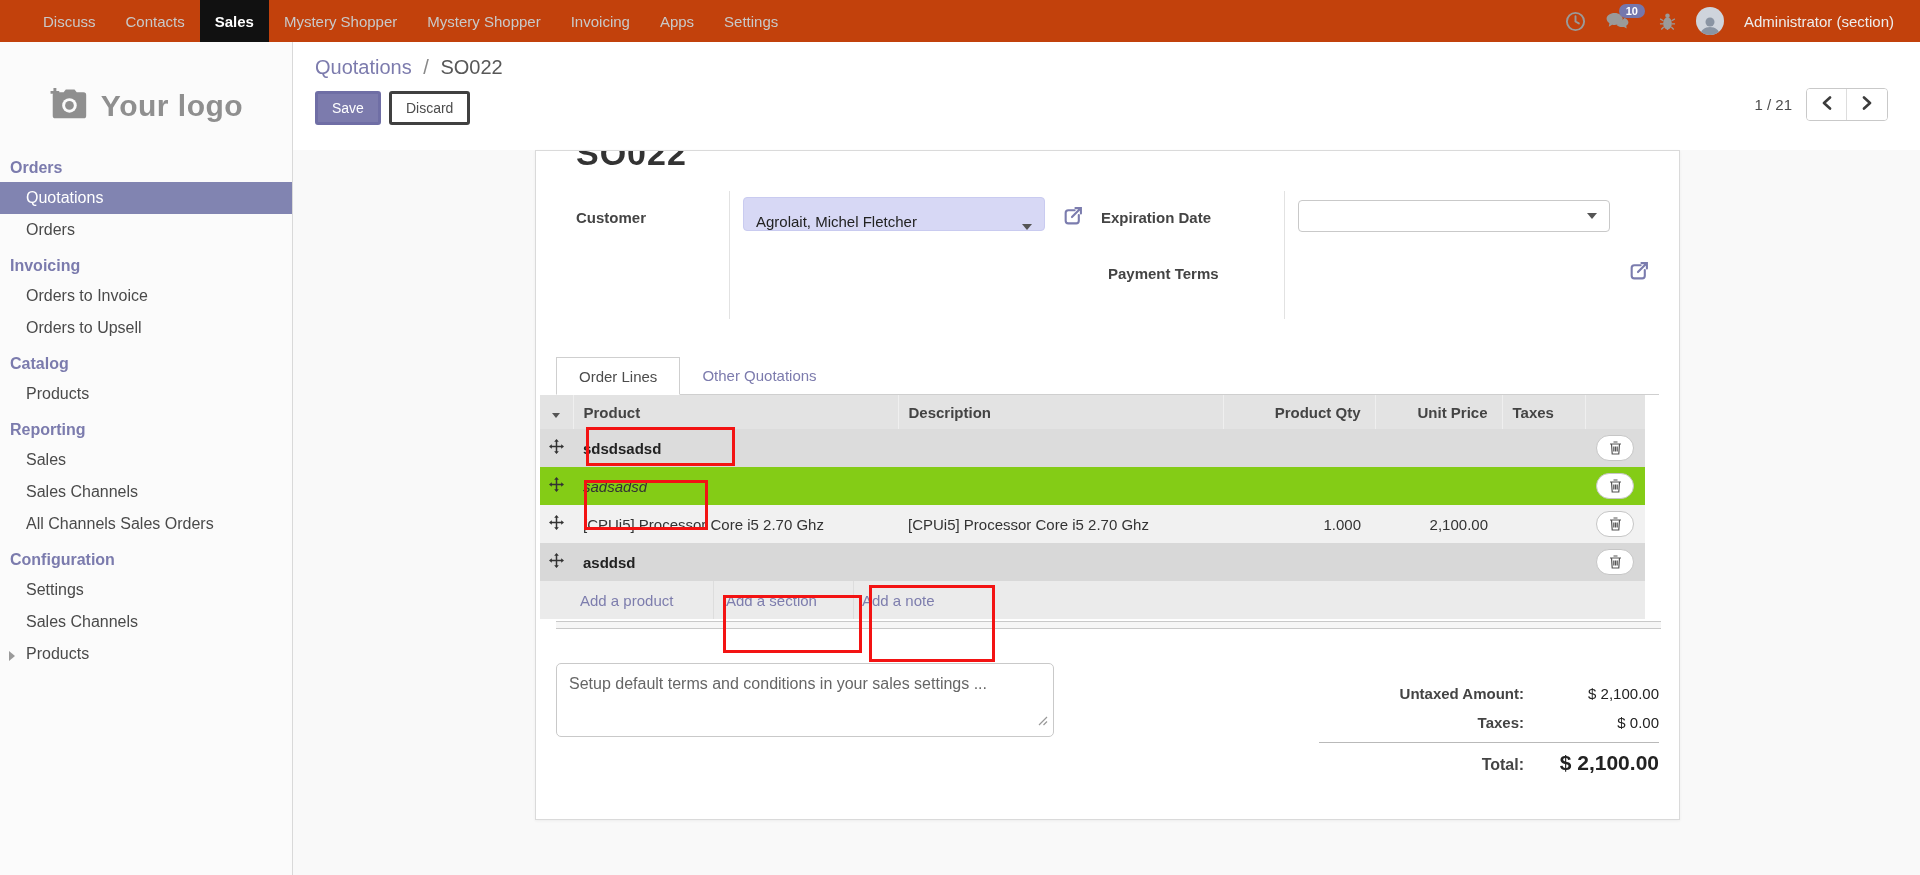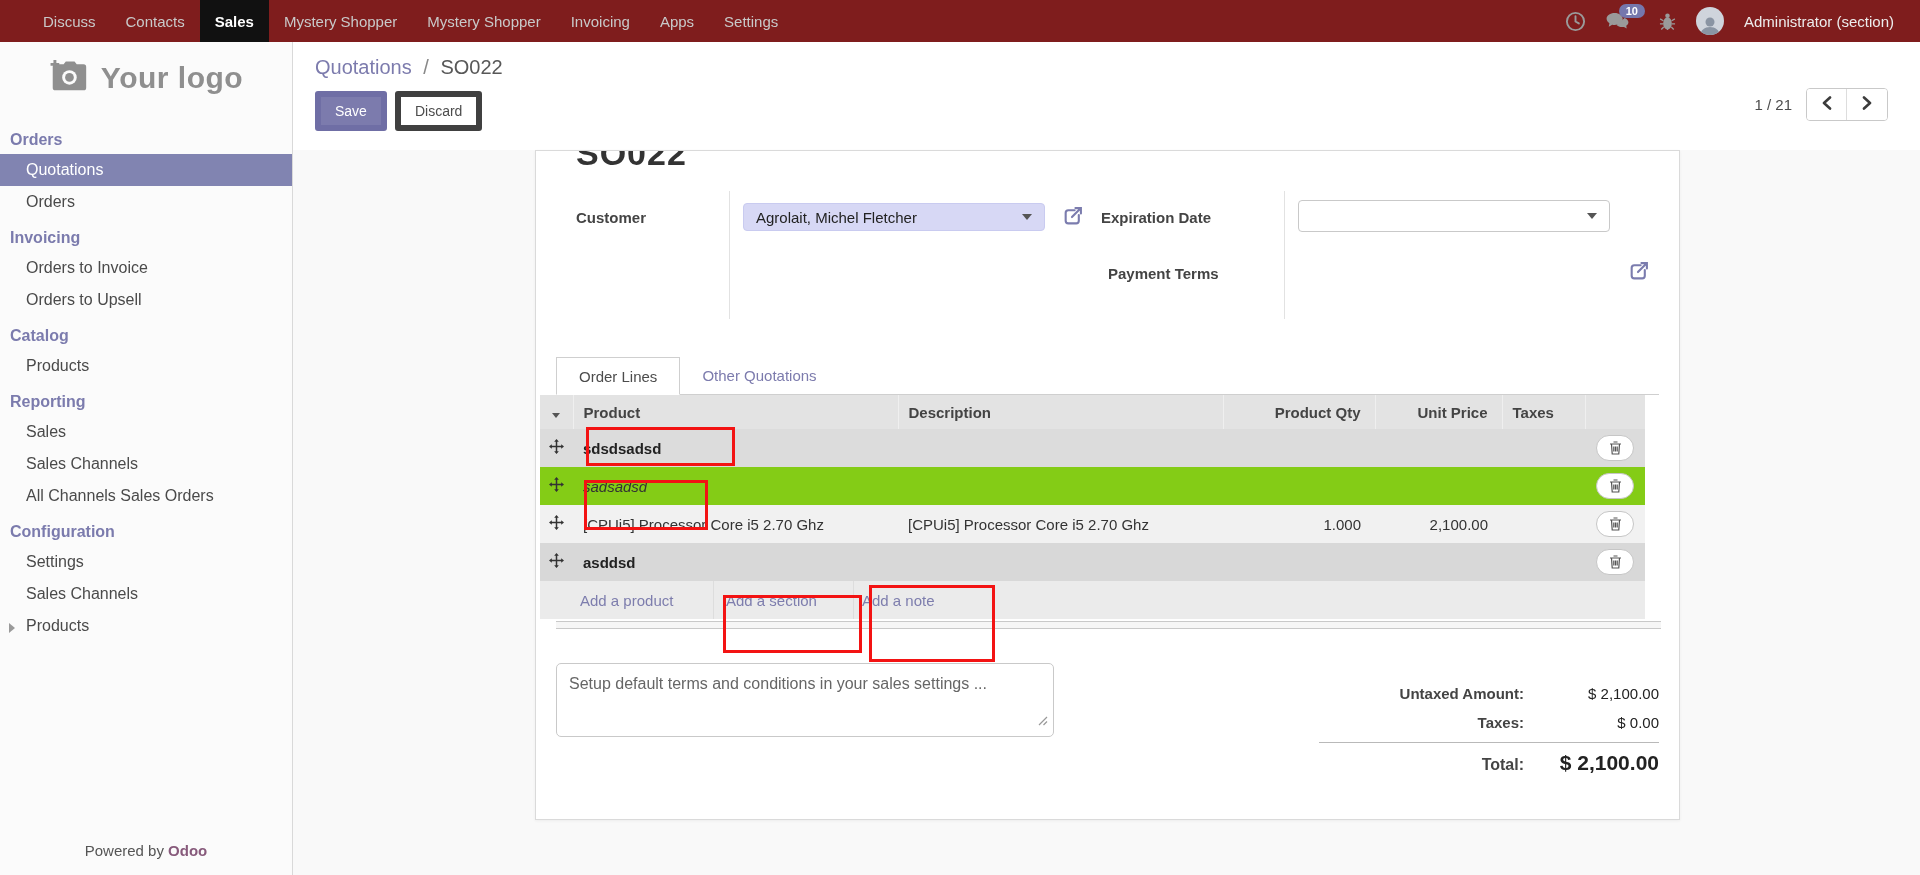--- a/index.html
+++ b/index.html
@@ -1,53 +1,53 @@
 <!DOCTYPE html>
 <html><head>
 <meta charset="utf-8">
 <style>
   * { margin:0; padding:0; box-sizing:border-box; }
   body { font-family:"Liberation Sans","DejaVu Sans",sans-serif; background:#fff; }
   .page { position:relative; width:1920px; height:875px; overflow:hidden; background:#fff; }
 
   
-  .topbar { display:flex; align-items:stretch; height:42px; background:#7f1d1d; color:#c9c9c9; font-size:15px; }
+  .topbar { display:flex; align-items:stretch; height:42px; background:#c2410c; color:#c9c9c9; font-size:15px; }
   .nav-left { display:flex; align-items:stretch; padding-left:28px; }
   .nav-item { display:flex; align-items:center; padding:0 15px; cursor:pointer; white-space:nowrap; }
   .nav-item.active { background:#111; color:#fff; font-weight:bold; }
   .nav-right { margin-left:auto; display:flex; align-items:center; gap:20px; padding-right:26px; }
   .icon-btn { display:flex; align-items:center; position:relative; cursor:pointer; }
   .badge { position:absolute; top:-8px; right:-16px; background:#7577ad; color:#fff; font-size:11px; font-weight:bold;
            padding:1px 7px; border-radius:9px; }
   .avatar { width:28px; height:28px; border-radius:50%; background:#cfd4dc; display:flex; align-items:flex-end; justify-content:center; overflow:hidden; }
   .user-name { color:#ededed; }
 
   
   .body { display:flex; height:833px; }
   .sidebar { width:293px; background:#fbfbfb; border-right:1px solid #d9d9d9; display:flex; flex-direction:column; flex-shrink:0; }
-  .logo-row { display:flex; align-items:center; justify-content:center; gap:14px; margin:18px 10px 24px; }
+  .logo-row { display:flex; align-items:center; justify-content:center; gap:14px; margin:46px 10px 24px; }
   .logo-text { font-size:30px; font-weight:600; color:#8f8f8f; letter-spacing:.5px; }
   .menu { font-size:16px; }
   .menu-heading { color:#7b7bad; font-weight:bold; padding:11px 0 5px 10px; }
   .menu-item { padding:7px 0 7px 26px; color:#4a4a4a; cursor:pointer; position:relative; }
   .menu-item.active { background:#8184b1; color:#fff; }
   .tri-right { position:absolute; left:9px; top:13px; width:0; height:0;
                border-top:5px solid transparent; border-bottom:5px solid transparent; border-left:6px solid #9a9a9a; }
   .sidebar-footer { margin-top:auto; text-align:center; padding:16px; font-size:15px; color:#555; }
   .odoo-brand { color:#875A7B; font-weight:bold; }
 
   
   .main { flex:1; display:flex; flex-direction:column; background:#fff; }
   .control-panel { position:relative; height:108px; background:#fff; padding:14px 0 0 22px; }
   .breadcrumb { font-size:20px; }
   .crumb-link { color:#7c7bad; cursor:pointer; }
   .crumb-sep { color:#888; padding:0 6px; }
   .crumb-current { color:#585858; }
   .cp-buttons { margin-top:12px; display:flex; gap:8px; }
-  .btn { font-size:14px; padding:6px 14px; border-radius:3px; cursor:pointer; border:6px solid #404040; background:#fff; color:#4c4c4c; }
+  .btn { font-size:14px; padding:6px 14px; border-radius:3px; cursor:pointer; border:3px solid #404040; background:#fff; color:#4c4c4c; }
   .btn-save { background:#7c7bad; border-color:#6f6ea5; color:#fff; }
   .pager { position:absolute; right:32px; top:46px; display:flex; align-items:center; gap:14px; }
   .pager-text { font-size:15px; color:#4c4c4c; }
   .pager-btns { display:flex; border:1px solid #c9c9c9; border-radius:4px; overflow:hidden; background:#fff; }
   .pager-btn { width:40px; height:31px; display:flex; align-items:center; justify-content:center; cursor:pointer; background:#fff; }
   .pager-btn:first-child { border-right:1px solid #ddd; }
 
   .content { flex:1; background:#f9f9f9; }
   .sheet { position:relative; width:1145px; height:670px; margin-left:242px; background:#fff;
            border:1px solid #dadada; box-shadow:0 1px 3px rgba(0,0,0,.05); }
@@ -201,24 +201,20 @@
 
         <div class="menu-heading">Configuration</div>
         <div class="menu-item">Settings</div>
         <div class="menu-item">Sales Channels</div>
         <div class="menu-item">
           <span class="tri-right"></span>
           <span>Products</span>
         </div>
       </div>
 
-      <div class="sidebar-footer">
-        <span>Powered by</span>
-        <span class="odoo-brand">Odoo</span>
-      </div>
     </div>
 
     <div class="main">
       <div class="control-panel">
         <div class="breadcrumb">
           <span class="crumb-link">Quotations</span>
           <span class="crumb-sep">/</span>
           <span class="crumb-current">SO022</span>
         </div>
         <div class="cp-buttons">
@@ -245,21 +241,21 @@
       <div class="content">
         <div class="sheet">
 
           <div class="title-clip">
             <span>SO022</span>
           </div>
 
           <div class="form-area">
             <span class="lbl" style="left:40px; top:12px;">Customer</span>
             <span class="vsep" style="left:193px;"></span>
-            <span class="field field-lav" style="left:207px; top:6px; width:302px; height:28px;">
+            <span class="field field-lav" style="left:207px; top:0; width:302px; height:34px;align-items:flex-end;">
               <span>Agrolait, Michel Fletcher</span>
               <span class="caret"></span>
             </span>
             <span class="ext-icon" style="left:526px; top:9px;">
               <svg width="21" height="21" viewBox="0 0 20 20" fill="none" stroke="#7b7cae" stroke-width="2" stroke-linecap="round">
                   <path d="M12 4 H6 a2.5 2.5 0 0 0 -2.5 2.5 V14 a2.5 2.5 0 0 0 2.5 2.5 H13.5 a2.5 2.5 0 0 0 2.5 -2.5 V8.5"></path>
                   <path d="M9.5 10.5 L18 2 M12.8 2 H18 V7.2"></path>
                 </svg>
             </span>
 

